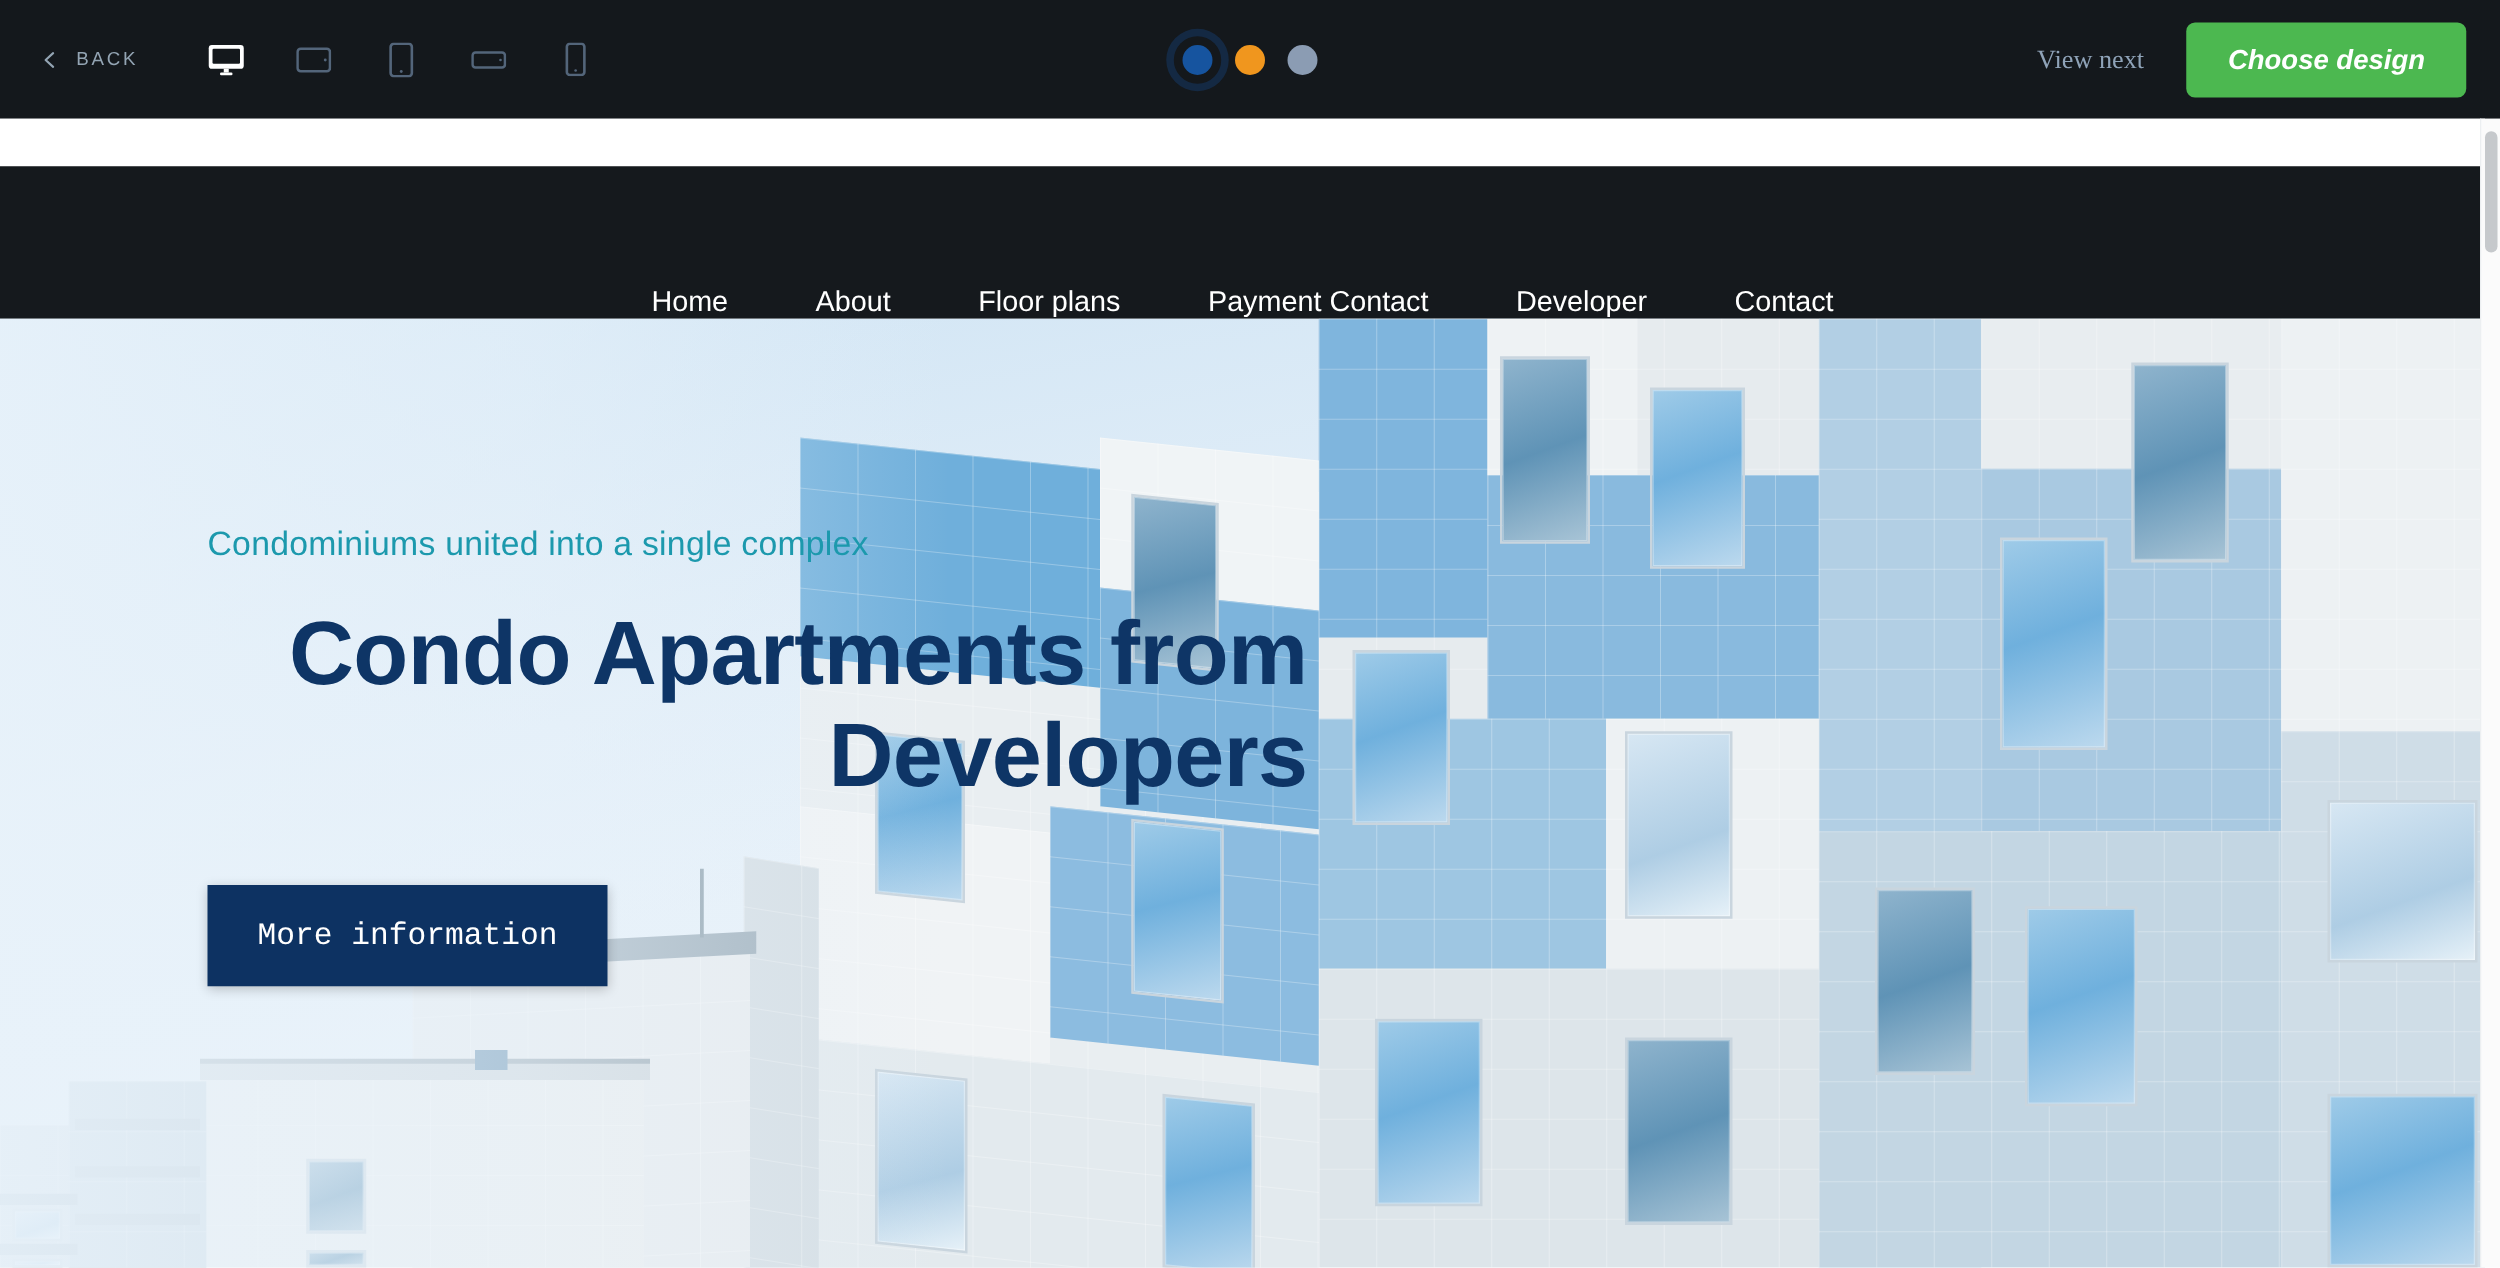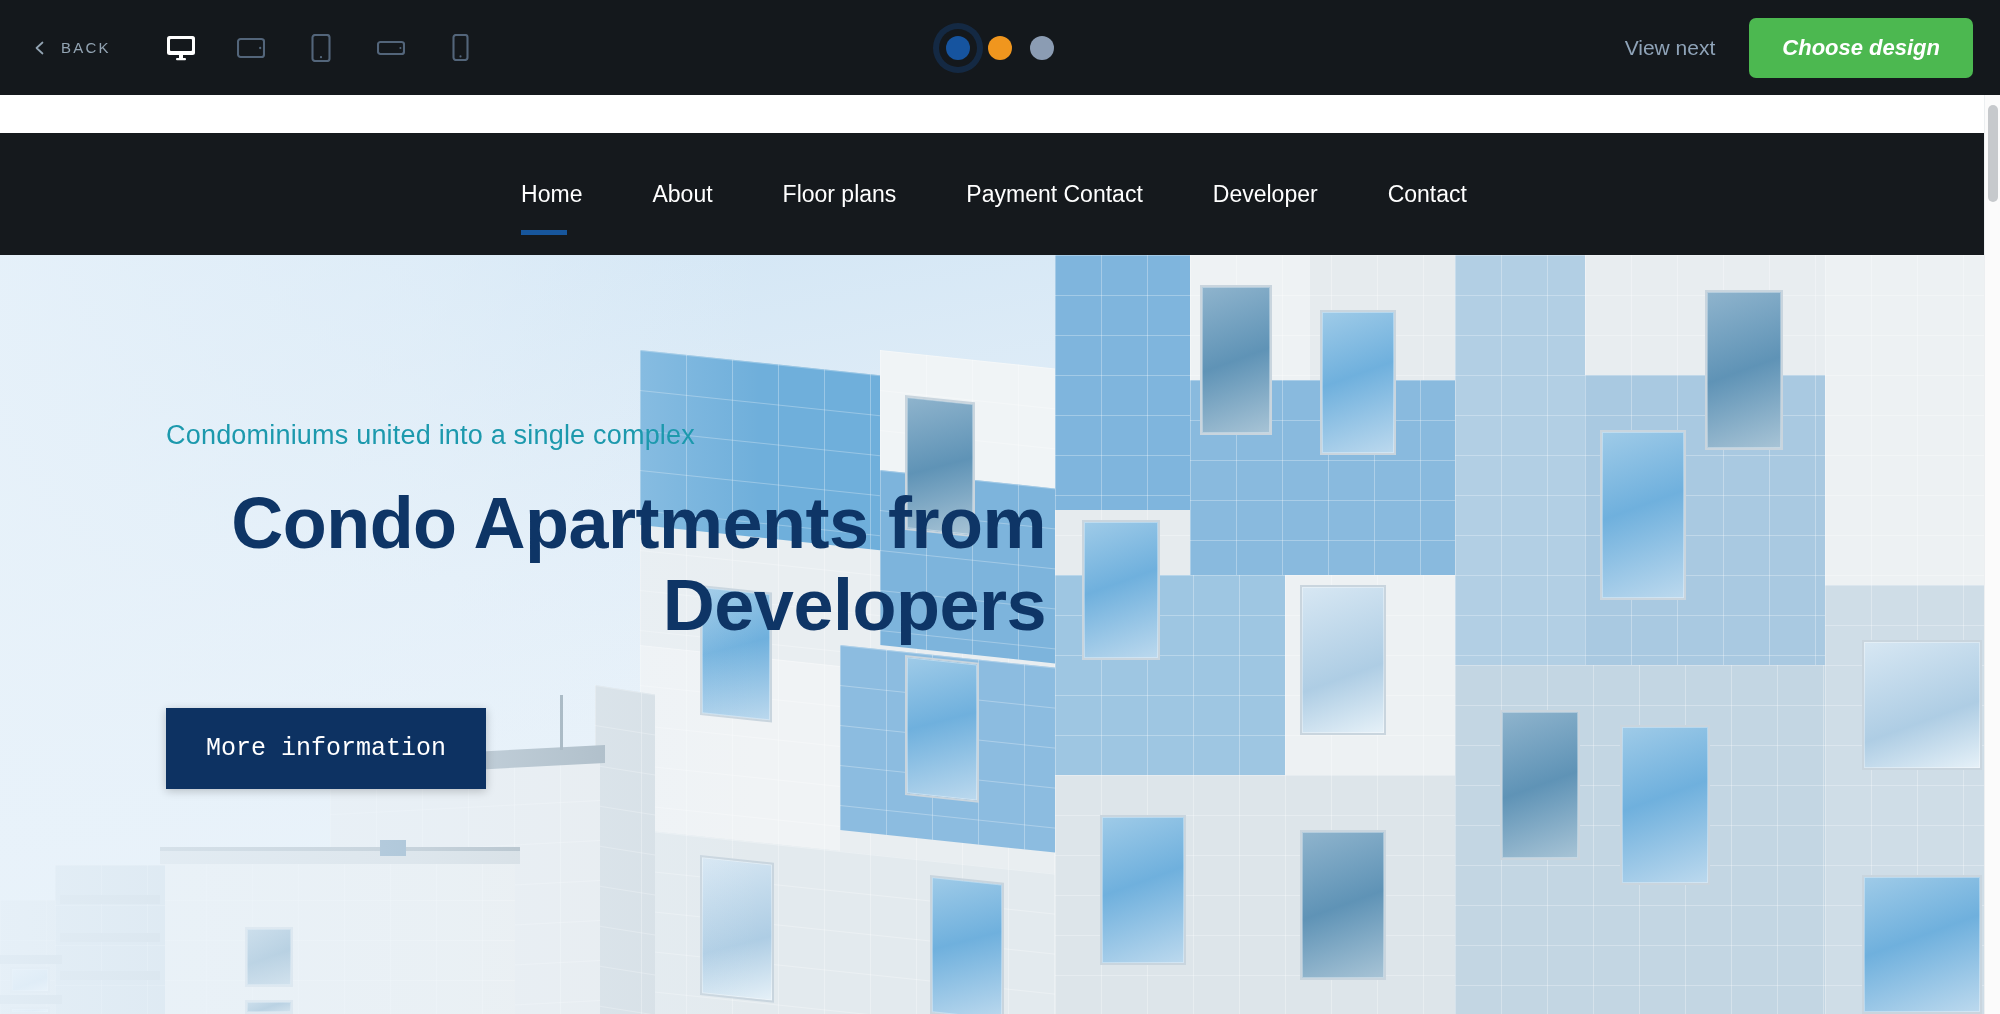--- a/index.html
+++ b/index.html
@@ -53,20 +53,21 @@
     box-shadow: 0 0 0 6px rgba(22,84,160,0.30);
   }
 
   .toolbar-right {
     margin-left: auto; display: flex; align-items: center;
     gap: 34px; margin-right: 27px;
   }
   .view-next {
     color: #8fa3b8; font-size: 21px; cursor: pointer;
     white-space: nowrap;
+    font-family: Liberation Serif, serif;
   }
   .choose-design {
     background: #4cb850; color: #ffffff;
     font-size: 22px; font-weight: bold;
     border: none; border-radius: 7px;
     padding: 17px 33px; cursor: pointer;
     white-space: nowrap;
     font-family: "Liberation Sans", sans-serif;
     font-style: italic;
   }
@@ -75,21 +76,21 @@
   .preview {
     position: absolute; left: 0; top: 95px;
     width: 1988px; height: 919px;
     background: #ffffff; overflow: hidden;
   }
   .white-gap { height: 38px; background: #fff; }
 
   
   .site-nav {
     height: 122px; background: #15191d;
-    display: flex; align-items: center; justify-content: center;
+    display: flex; align-items: flex-end; justify-content: center;
     gap: 0;
   }
   .nav-item {
     position: relative;
     color: #ffffff; font-size: 23px;
     padding: 0 35px; cursor: pointer; white-space: nowrap;
   }
   .nav-item.active::after {
     content: ""; position: absolute;
     left: 35px; bottom: -27px;

